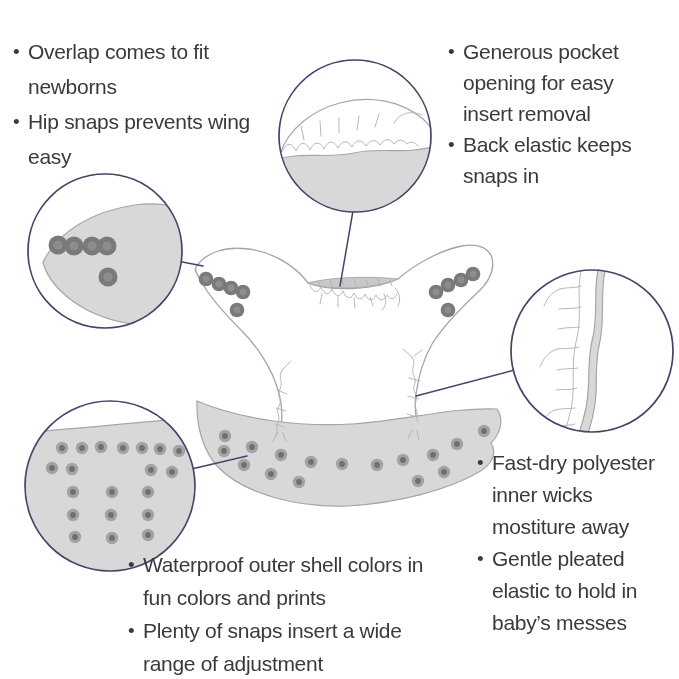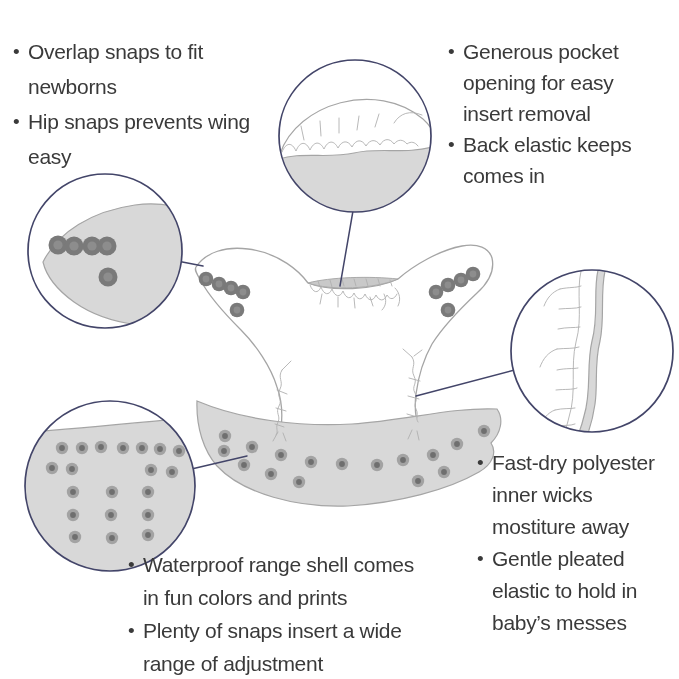--- a/index.html
+++ b/index.html
@@ -220,54 +220,54 @@
         <path class="detail-thin" d="M 560,289 c 9,-2 16,-1 21,-3 M 559,309 c 9,-1 16,0 22,-2 M 558,329 c 9,-2 16,-1 22,-2 M 557,349 c 9,-1 16,0 22,-2 M 557,370 c 9,-2 16,-1 21,-2 M 556,390 c 9,-1 16,0 21,-2 M 555,410 c 8,-2 15,-1 20,-2 M 556,426 c 8,-1 14,0 19,-2"></path>
         <path class="detail-thin" d="M 560,289 c -8,3 -13,9 -16,17 M 557,349 c -9,3 -14,10 -17,18 M 555,410 c -8,3 -12,9 -14,16"></path>
       </g>
       <circle class="callout-ring" cx="592" cy="351" r="81"></circle>
     </g>
   </svg>
 
   <ul class="note" id="note-tl">
     <li>
       <span class="b">•</span>
-      <span>Overlap snaps to fit newborns</span>
+      <span>Overlap comes to fit newborns</span>
     </li>
     <li>
       <span class="b">•</span>
       <span>Hip snaps prevents wing easy</span>
     </li>
   </ul>
 
   <ul class="note" id="note-tr">
     <li>
       <span class="b">•</span>
       <span>Generous pocket opening for easy insert removal</span>
     </li>
     <li>
       <span class="b">•</span>
-      <span>Back elastic keeps comes in</span>
+      <span>Back elastic keeps snaps in</span>
     </li>
   </ul>
 
   <ul class="note" id="note-br">
     <li>
       <span class="b">•</span>
       <span>Fast-dry polyester inner wicks mostiture away</span>
     </li>
     <li>
       <span class="b">•</span>
       <span>Gentle pleated elastic to hold in baby’s messes</span>
     </li>
   </ul>
 
   <ul class="note" id="note-bc">
     <li>
       <span class="b">•</span>
-      <span>Waterproof range shell comes in fun colors and prints</span>
+      <span>Waterproof outer shell colors in fun colors and prints</span>
     </li>
     <li>
       <span class="b">•</span>
       <span>Plenty of snaps insert a wide range of adjustment</span>
     </li>
   </ul>
 
 </div>
 
 </body></html>

